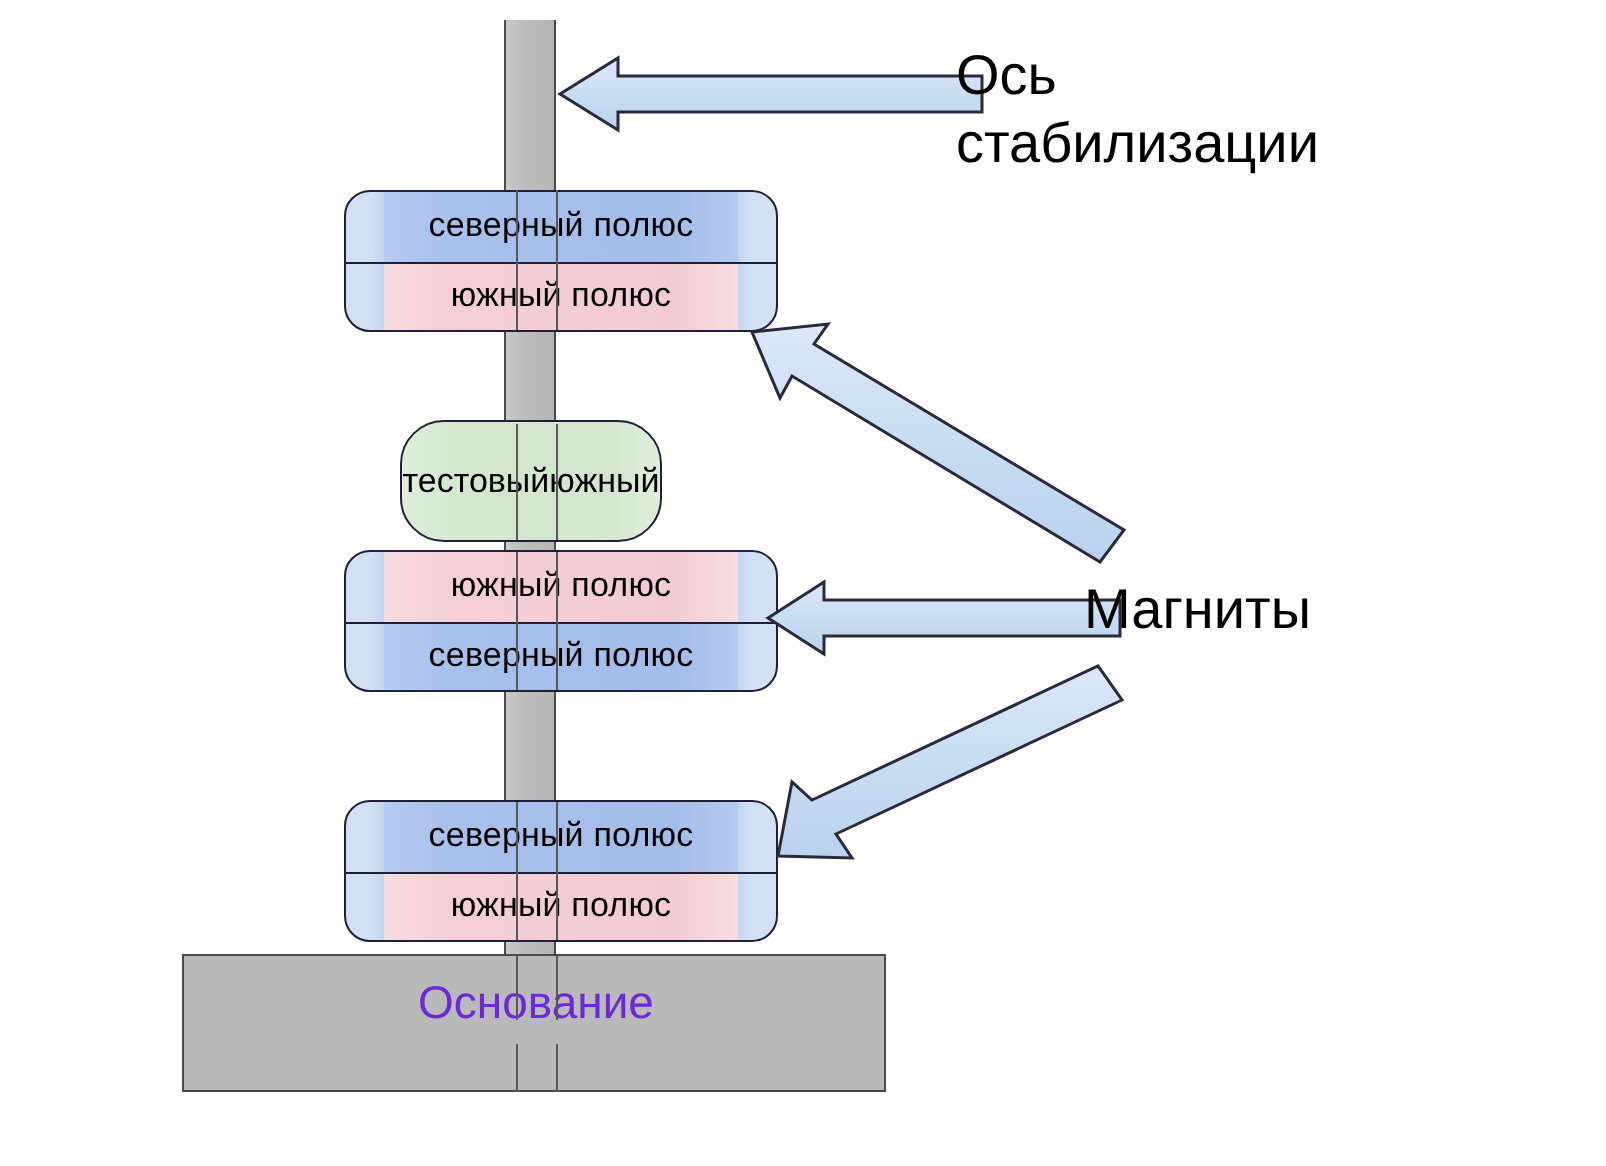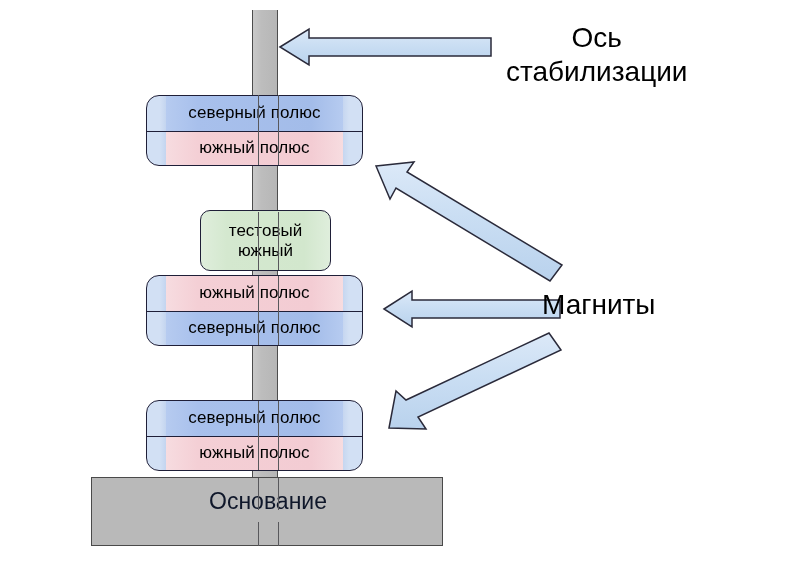--- a/index.html
+++ b/index.html
@@ -54,27 +54,27 @@
     box-sizing: border-box;
     z-index: 3;
   }
   .base-label {
     position: absolute;
     left: 0;
     top: 10px;
     width: 352px;
     text-align: center;
     font-size: 23px;
-    color: #0f172a;
+    color: #6d28d9;
   }
 
   
   .magnet {
     position: absolute;
-    left: 146px;
+    left: 172px;
     width: 217px;
     height: 71px;
     border: 1.6px solid #1f1f38;
     border-radius: 13px;
     box-sizing: border-box;
     background: linear-gradient(to right,
         #d2e0f4 0%, #d2e0f4 6%, #c3d4ef 9%, #ffffff 9.5%, #ffffff 10%,
         #ffffff 90%, #c3d4ef 90.5%, #d2e0f4 94%, #d2e0f4 100%);
     z-index: 4;
     overflow: hidden;
@@ -125,26 +125,26 @@
   #magnet-bottom { top: 400px; }
 
   
   .test-object {
     position: absolute;
     left: 200px;
     top: 210px;
     width: 131px;
     height: 61px;
     border: 1.6px solid #1f1f38;
-    border-radius: 10px;
+    border-radius: 22px;
     box-sizing: border-box;
     background: linear-gradient(to right, #dfeedc 0%, #d4e8cf 20%, #d2e7cd 80%, #dfeedc 100%);
     z-index: 5;
     display: flex;
-    flex-direction: column;
+    flex-direction: row;
     align-items: center;
     justify-content: center;
     line-height: 1.12;
   }
   .test-object span {
     font-size: 17px;
     color: #000;
     position: relative;
     z-index: 4;
   }
@@ -164,21 +164,21 @@
 
   
   .callout {
     position: absolute;
     z-index: 8;
     font-size: 28px;
     color: #000;
     line-height: 1.22;
     white-space: pre-line;
   }
-  #label-axis    { left: 506px; top: 21px; text-align: center; }
+  #label-axis    { left: 478px; top: 21px; }
   #label-magnets { left: 542px; top: 288px; }
 </style>
 </head>
 <body>
 
 <div id="stage">
 
   <svg width="0" height="0" style="position:absolute">
     <defs>
       <linearGradient id="arrGrad" x1="0" y1="0" x2="0" y2="1">

